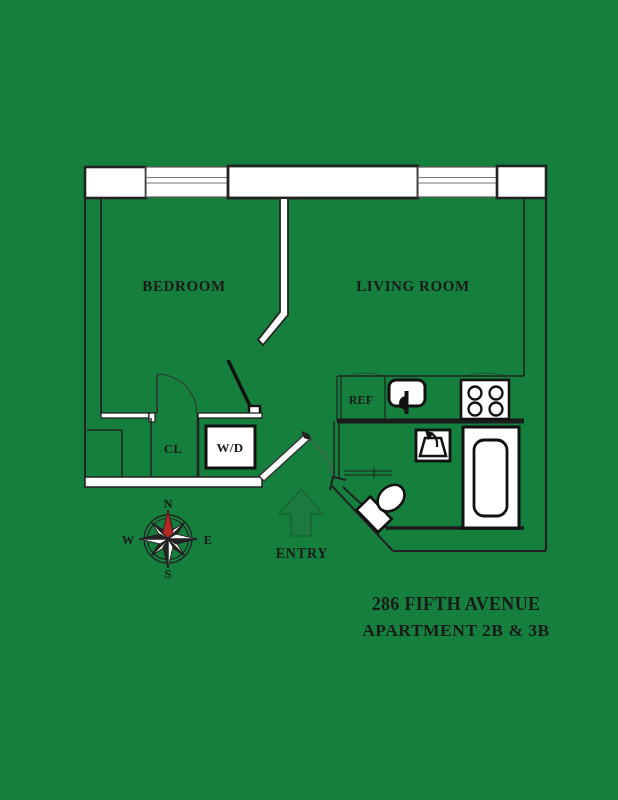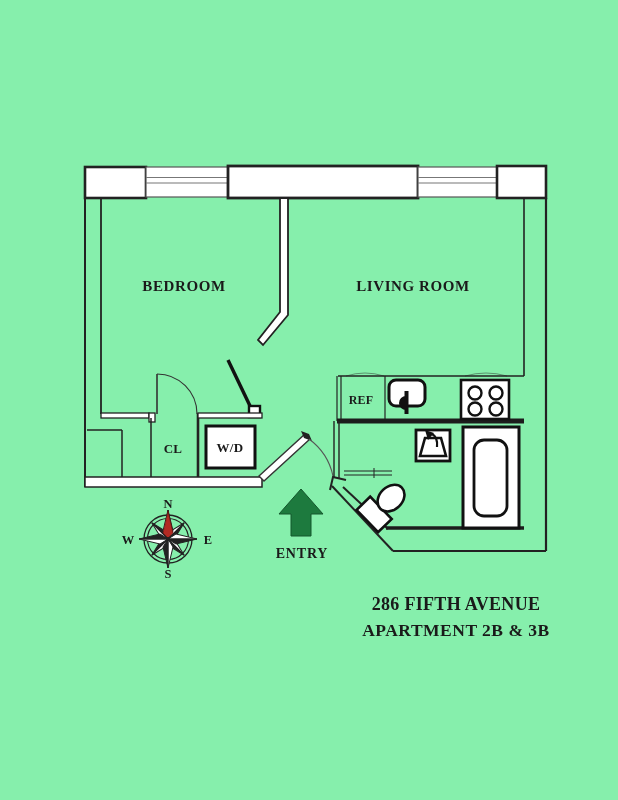--- a/index.html
+++ b/index.html
@@ -1,16 +1,16 @@
 <!DOCTYPE html>
 <html><head>
 <meta charset="utf-8">
 <style>
   html,body{margin:0;padding:0;background:#ffffff;}
-  .page{position:relative;width:618px;height:800px;background:#86efac;overflow:hidden;
+  .page{position:relative;width:618px;height:800px;background:#15803d;overflow:hidden;
         font-family:"Liberation Serif", serif;}
   svg text{font-family:"Liberation Serif", serif; fill:#1a1a1a; font-weight:bold;}
   .room-label{font-size:15px;letter-spacing:0.6px;}
   .small-label{font-size:13px;letter-spacing:0.3px;}
   .ref-label{font-size:12px;letter-spacing:0.2px;}
   .entry-label{font-size:14px;letter-spacing:0.8px;}
   .compass-label{font-size:12.5px;}
   .title-label{font-size:18px;letter-spacing:0.3px;}
   .title-label2{font-size:17.5px;letter-spacing:0.5px;}
 </style>

